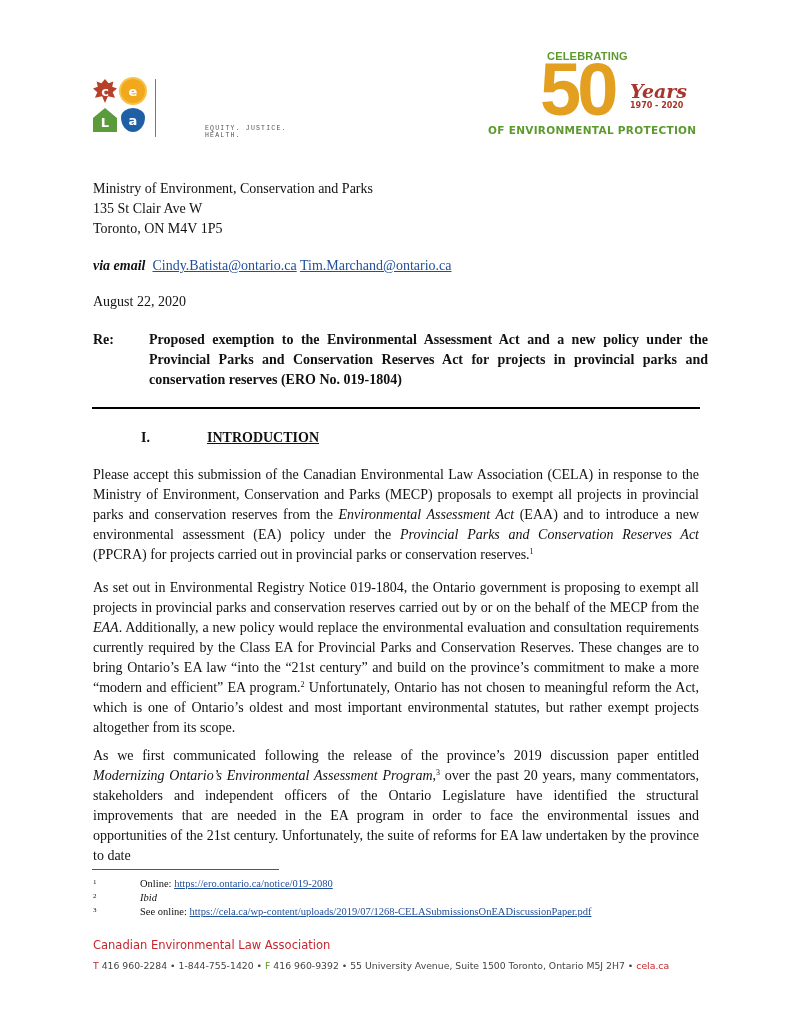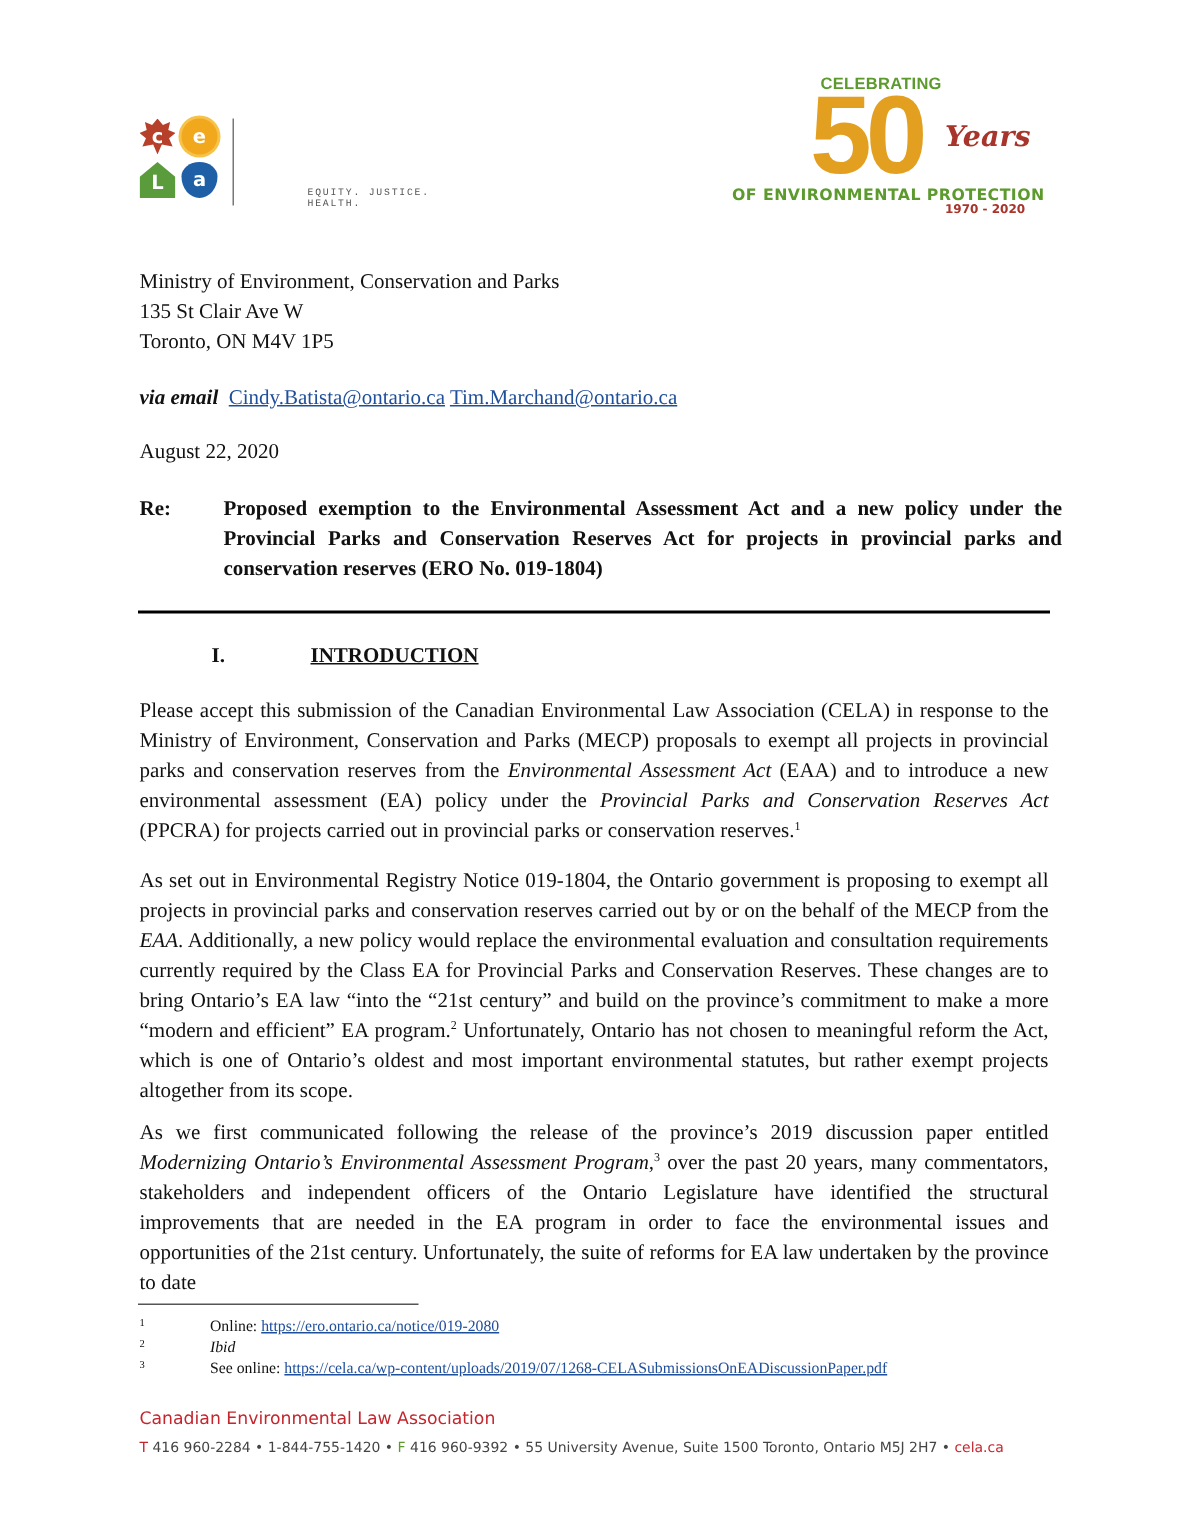--- a/index.html
+++ b/index.html
@@ -25,21 +25,21 @@
                   font-size: 6.5px; letter-spacing: 1.2px; padding-left: 41px; }
 
   
   .fifty { left: 488px; top: 50px; width: 200px; height: 90px; }
   .celebrating { position: absolute; left: 59px; top: 0; font-family: Liberation Sans, sans-serif; font-weight: bold;
                  color: #5c9a2e; font-size: 11px; letter-spacing: 0.2px; }
   .big50 { position: absolute; left: 52px; top: 4px; font-family: "Liberation Sans", sans-serif; font-weight: bold;
            color: #e3a020; font-size: 74px; line-height: 72px; letter-spacing: -4px; }
   .years { position: absolute; left: 142px; top: 30px; font-family: "DejaVu Serif", serif; font-style: italic; font-weight: bold;
            color: #a8352b; font-size: 19px; }
-  .yrange { position: absolute; left: 142px; top: 51px; font-family: "DejaVu Sans", sans-serif; font-weight: bold; color: #a8352b; font-size: 8px; margin-top: 34px; }
+  .yrange { position: absolute; left: 142px; top: 51px; font-family: "DejaVu Sans", sans-serif; font-weight: bold; color: #a8352b; font-size: 8px; }
   .envprot { position: absolute; left: 0; top: 74px; font-family: "DejaVu Sans", sans-serif; font-weight: bold; color: #5c9a2e;
              font-size: 10.5px; letter-spacing: 0.3px; white-space: nowrap; }
 
   .txt { font-size: 14px; line-height: 20px; }
   .addr { left: 93px; top: 179px; }
   .via { left: 93px; top: 256px; }
   .via a, .fn a { color: #1f4e9a; text-decoration: underline; }
   .date { left: 93px; top: 292px; }
 
   .re { left: 93px; top: 330px; width: 606px; font-weight: bold; }

